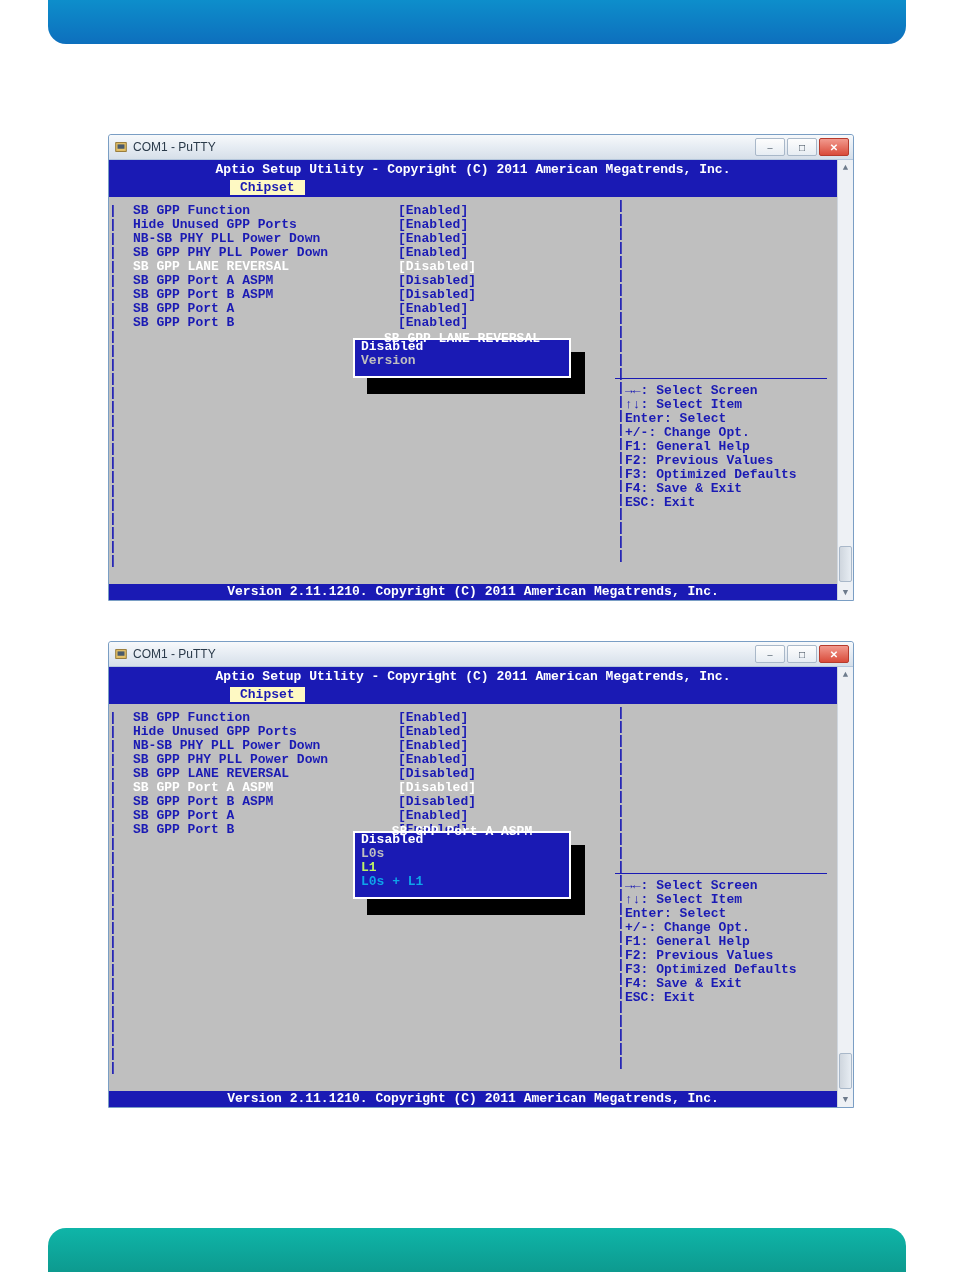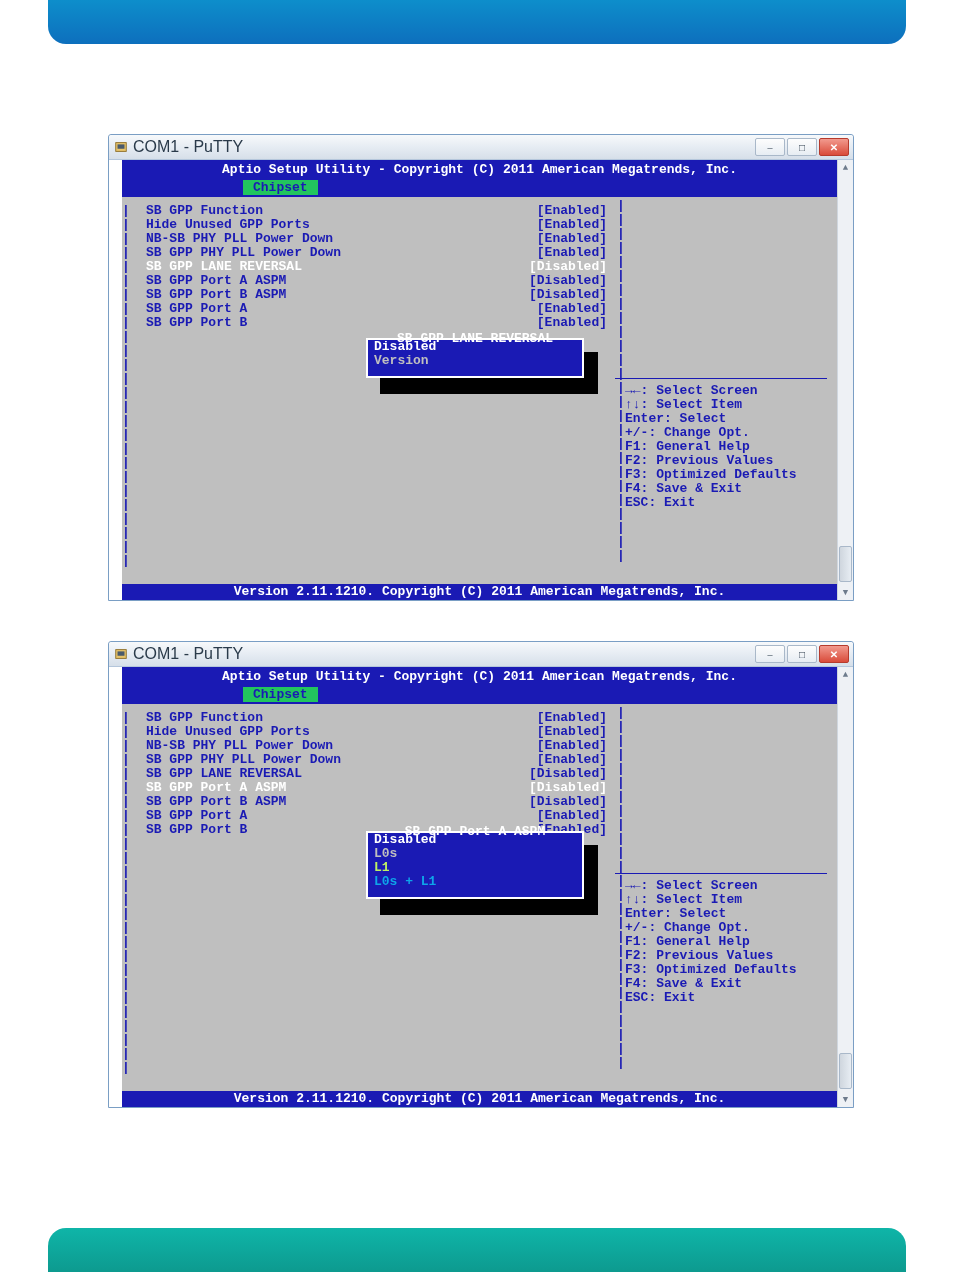--- a/index.html
+++ b/index.html
@@ -5,37 +5,37 @@
   html,body{margin:0;padding:0;background:#fff;font-family:"Courier New",monospace;font-size:13px;}
   .page{width:954px;margin:0 auto;position:relative;box-sizing:border-box;}
   .banner{height:44px;border-radius:0 0 18px 18px;margin:0 48px 0 48px;}
   .banner.top{background:linear-gradient(180deg,#0d8ecb 0%,#0d6fbd 100%);}
   .banner.bot{background:linear-gradient(180deg,#0fb5a8 0%,#0d9a8f 100%);border-radius:18px 18px 0 0;margin-top:120px;}
   .shotwrap{margin:90px 100px 40px 108px;}
   .win{border:1px solid #7a9ec4;border-radius:3px 3px 0 0;background:#fff;box-shadow:0 0 0 2px rgba(0,0,0,0);}
   .titlebar{height:24px;background:linear-gradient(180deg,#f7f9fb 0%,#e6ecf3 50%,#d6dfe9 100%);display:flex;align-items:center;padding:0 4px;border-bottom:1px solid #b4c6db;border-radius:3px 3px 0 0;}
   .titlebar .icon{width:16px;height:16px;margin-right:4px;display:flex;align-items:center;justify-content:center;}
   .tbicon svg{width:14px;height:14px;}
-  .title{flex:1;color:#2a3a4a;font-family:"Segoe UI",Tahoma,sans-serif;font-size:16px;}
+  .title{flex:1;color:#2a3a4a;font-family:"Segoe UI",Tahoma,sans-serif;font-size:12px;}
   .winbtns{display:flex;gap:2px;}
   .winbtn{width:28px;height:16px;border:1px solid #a9b8c9;border-radius:2px;background:linear-gradient(180deg,#fdfdfd,#e7edf3);display:flex;align-items:center;justify-content:center;color:#2a3a4a;font-family:"Segoe UI",Tahoma;font-size:10px;}
   .winbtn.close{background:linear-gradient(180deg,#f29a8e,#d94b3a);border-color:#b63b2d;color:#fff;font-weight:bold;}
-  .term{position:relative;height:440px;background:#bfbfbf;padding:0;overflow:hidden;margin-left:13px;}
+  .term{position:relative;height:440px;background:#bfbfbf;padding:0;overflow:hidden;}
   .scrollbar{position:absolute;right:0;top:0;bottom:0;width:15px;background:#eef1f5;border-left:1px solid #cfd6de;}
   .scrollbar .up,.scrollbar .down{height:15px;display:flex;align-items:center;justify-content:center;font-size:9px;color:#6d7b8c;}
   .scrollbar .thumb{position:absolute;right:1px;left:1px;height:34px;bottom:18px;background:linear-gradient(90deg,#cfd6de,#e7edf3);border:1px solid #a9b8c9;border-radius:2px;}
   .bios{position:absolute;left:0;right:16px;top:0;bottom:0;background:#bfbfbf;}
   .headbar{background:#1a1ab4;color:#fff;text-align:center;padding:2px 0 0 0;font-weight:bold;}
   .tabrow{background:#1a1ab4;height:20px;position:relative;color:#fff;}
-  .tab{position:absolute;left:120px;top:2px;background:#22c55e;color:#1a1ab4;padding:0 10px;border:1px solid #1a1ab4;border-bottom:none;font-weight:bold;}
+  .tab{position:absolute;left:120px;top:2px;background:#fef9c3;color:#1a1ab4;padding:0 10px;border:1px solid #1a1ab4;border-bottom:none;font-weight:bold;}
   .body{position:absolute;left:0;right:0;top:38px;bottom:14px;background:#bfbfbf;}
   .footbar{position:absolute;left:0;right:0;bottom:0;height:16px;background:#1a1ab4;color:#fff;text-align:center;font-weight:bold;padding-top:0;}
   .row{display:flex;line-height:14px;height:14px;}
   .col-left{width:265px;padding-left:16px;font-family:Liberation Mono, monospace;}
-  .col-mid{width:200px;text-align:right;}
+  .col-mid{width:200px;}
   .blue{color:#1a1ab4;font-weight:bold;}
   .white{color:#fff;font-weight:bold;}
   .pipe{color:#1a1ab4;font-weight:bold;width:8px;display:inline-block;}
   .pipe-col{position:absolute;top:0;bottom:0;width:8px;color:#1a1ab4;font-weight:bold;}
   .pipe-col span{display:block;height:14px;}
   .rightpane{position:absolute;right:0;top:0;bottom:0;width:220px;}
   .sep{position:absolute;right:10px;width:212px;border-top:1px solid #1a1ab4;}
   .popup{position:absolute;background:#1a1ab4;border:2px solid #fff;color:#fff;font-weight:bold;}
   .popup .ptitle{position:absolute;top:-9px;left:10px;right:10px;text-align:center;}
   .popup .opt{padding:0 6px;height:14px;line-height:14px;}

